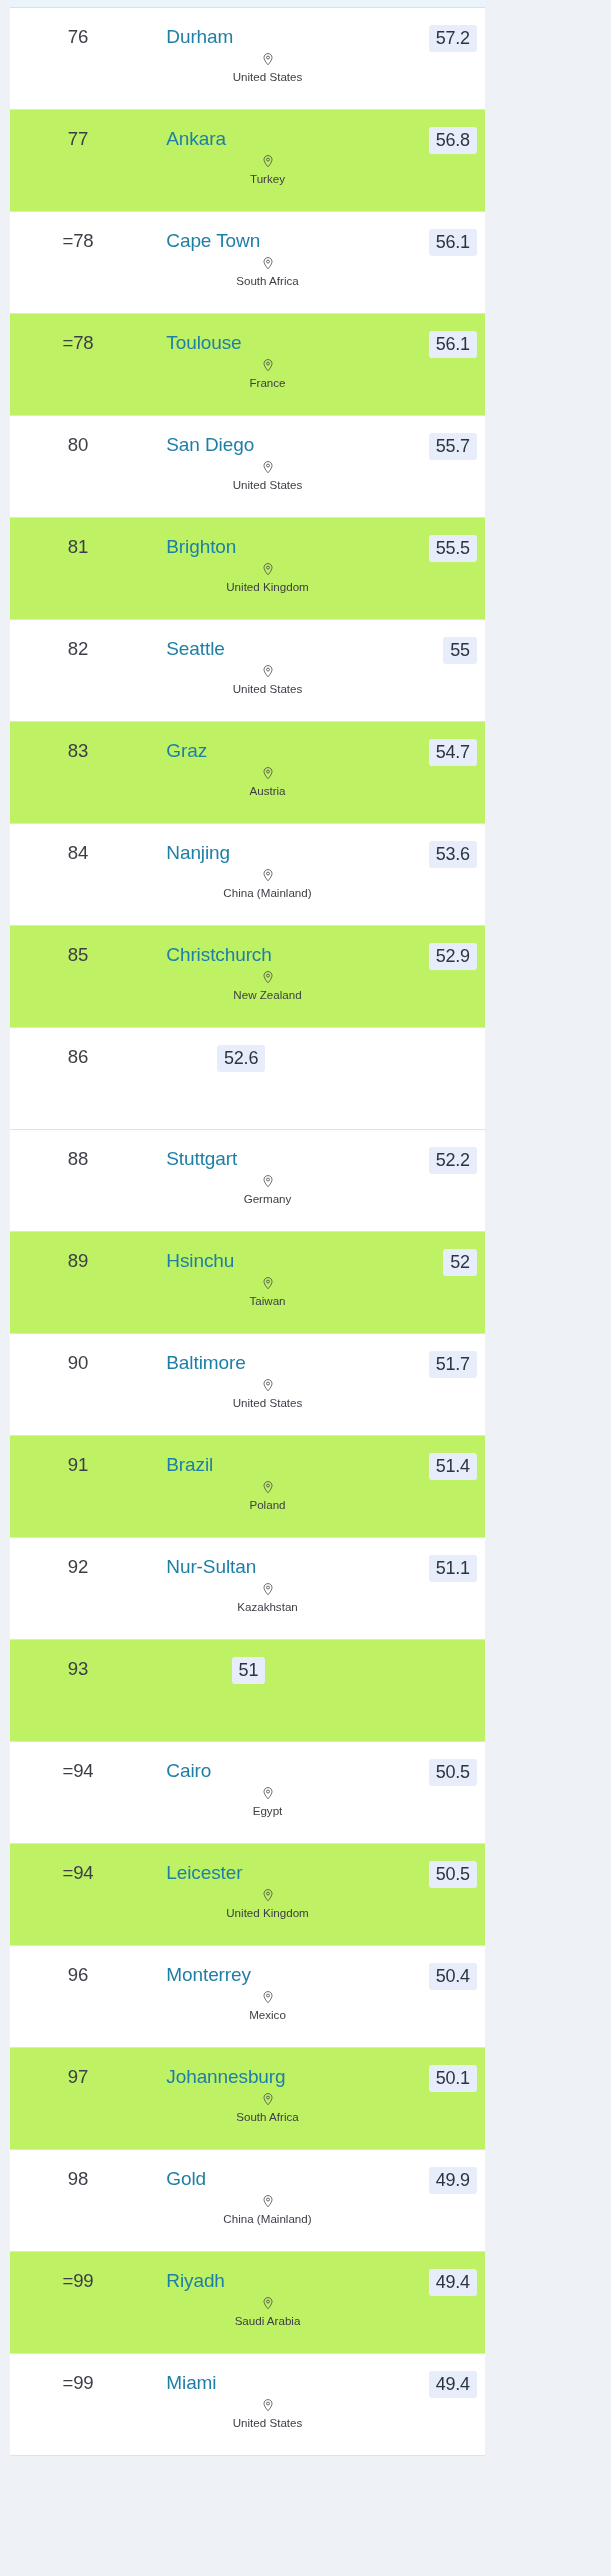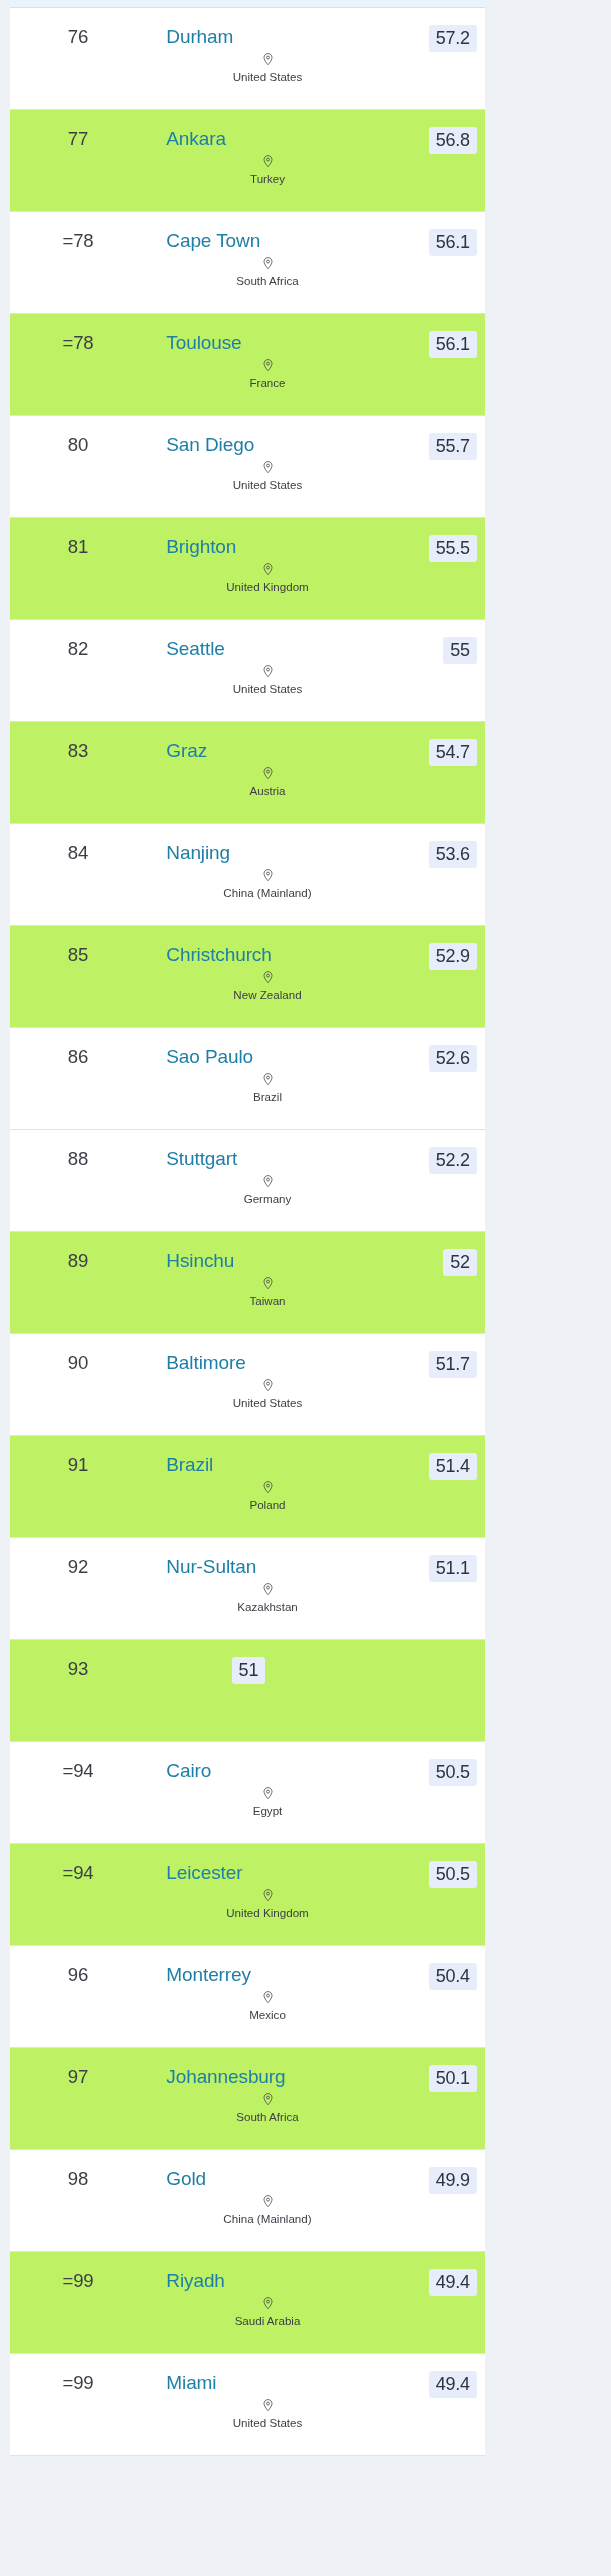--- a/index.html
+++ b/index.html
@@ -296,32 +296,20 @@
         <span class="country-label">New Zealand</span>
       </div>
     </div>
     <div class="col-score">
       <span class="score-badge">52.9</span>
     </div>
   </div>
 
   <div class="rank-row">
     <div class="col-rank">86</div>
-    <div class="col-city">
-      <a href="#" class="city-name">Sao Paulo</a>
-      <div class="city-country">
-        <span class="pin-icon">
-          <svg viewBox="0 0 13 16" width="10" height="12.4" aria-hidden="true">
-            <path d="M6.5 0.7 C3.6 0.7 1.3 3.0 1.3 5.9 C1.3 9.6 6.5 15.3 6.5 15.3 C6.5 15.3 11.7 9.6 11.7 5.9 C11.7 3.0 9.4 0.7 6.5 0.7 Z" fill="none" stroke="#3d3d46" stroke-width="1"></path>
-            <circle cx="6.5" cy="5.9" r="1.9" fill="none" stroke="#3d3d46" stroke-width="1"></circle>
-          </svg>
-        </span>
-        <span class="country-label">Brazil</span>
-      </div>
-    </div>
     <div class="col-score">
       <span class="score-badge">52.6</span>
     </div>
   </div>
 
 
   <div class="rank-row">
     <div class="col-rank">88</div>
     <div class="col-city">
       <a href="#" class="city-name">Stuttgart</a>

